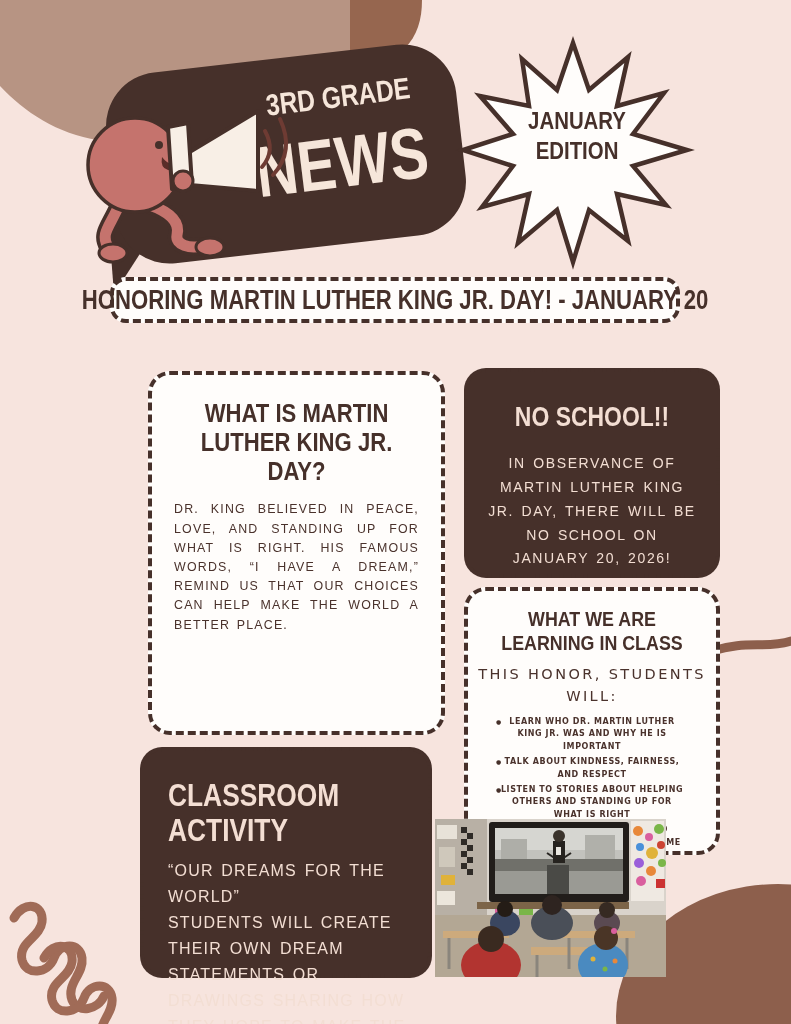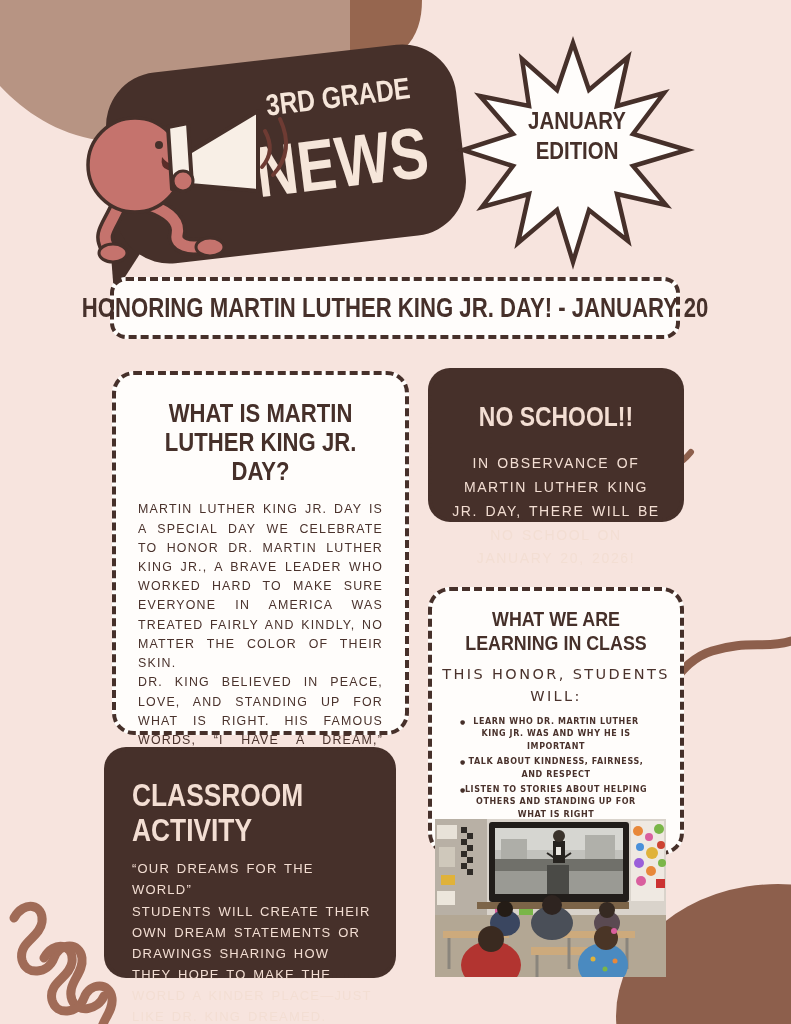--- a/index.html
+++ b/index.html
@@ -32,31 +32,31 @@
   }
   .edition-badge-text{
     left:489px;top:106px;width:176px;
     font-size:24px;font-weight:700;line-height:1.25;
     color:#46302a;text-align:center;
     transform:scaleX(.85);transform-origin:center;
   }
 
   
   .banner{
-    left:110px;top:277px;width:570px;height:62px;
+    left:110px;top:277px;width:570px;height:46px;
     background:#fffdfb;border:4px dashed #46302a;border-radius:16px;
     box-sizing:border-box;display:flex;align-items:center;justify-content:center;
   }
   .banner-text{
     font-size:27px;font-weight:700;white-space:nowrap;color:#46302a;
     transform:scaleX(.82);transform-origin:center;
   }
 
   
-  .card{box-sizing:border-box;border-radius:22px;}
+  .card{box-sizing:border-box;border-radius:22px;margin-left:36px;}
   .card.light{background:#fffdfb;border:4px dashed #46302a;}
   .card.dark{background:#46302a;border:4px dashed #46302a;color:#f3ded3;}
 
   .card-title{
     font-weight:700;text-align:center;color:#46302a;line-height:1.12;
     transform:scaleX(.85);transform-origin:center;
   }
   .card.dark .card-title{color:#f3ded3;}
 
   
@@ -64,21 +64,21 @@
     font-family:Liberation Sans, sans-serif;
     letter-spacing:1.2px;word-spacing:2px;line-height:1.55;
   }
 
   
   .card-what-is{left:112px;top:371px;width:297px;height:364px;padding:24px 22px 10px;}
   .card-what-is .card-title{font-size:26px;margin:0 0 14px;}
   .card-what-is .kid{font-size:12.4px;text-align:justify;color:#4a322c;}
 
   
-  .card-no-school{left:428px;top:368px;width:256px;height:154px;padding:30px 18px 10px;}
+  .card-no-school{left:428px;top:368px;width:256px;height:210px;padding:30px 18px 10px;}
   .card-no-school .card-title{font-size:27px;margin:0 0 20px;}
   .card-no-school .kid{font-size:14px;text-align:center;letter-spacing:1.6px;line-height:1.7;}
 
   
   .card-learning{left:428px;top:587px;width:256px;height:268px;padding:16px 10px 8px;}
   .card-learning .card-title{font-size:21px;margin:0 0 10px;}
   .learning-subtitle{
     font-family:"DejaVu Sans",sans-serif;font-size:14.5px;letter-spacing:2.4px;
     text-align:center;line-height:1.5;margin:0 0 8px;color:#4a322c;
   }
@@ -90,21 +90,21 @@
   }
   .learning-list li::before{
     content:"●";position:absolute;left:12px;top:1px;font-size:6px;color:#46302a;
   }
 
   
   .card-activity{left:104px;top:747px;width:292px;height:231px;padding:28px 20px 10px 24px;}
   .card-activity .card-title{
     text-align:left;font-size:31px;margin:0 0 10px;transform-origin:left center;
   }
-  .card-activity .kid{font-size:13px;letter-spacing:1.2px;line-height:1.62;color:#f3ded3;}
+  .card-activity .kid{font-size:16px;letter-spacing:1.2px;line-height:1.62;color:#f3ded3;}
   .activity-label{margin-top:2px;}
 
   
   .photo-frame{left:435px;top:819px;width:231px;height:158px;overflow:hidden;}
 </style>
 </head>
 <body>
 
 <div class="page">
 
@@ -166,21 +166,20 @@
     <div>JANUARY</div>
     <div>EDITION</div>
   </div>
 
   <div class="abs banner">
     <span class="banner-text">HONORING MARTIN LUTHER KING JR. DAY! - JANUARY 20</span>
   </div>
 
   <div class="abs card light card-what-is">
     <h2 class="card-title">WHAT IS MARTIN LUTHER KING JR. DAY?</h2>
-    <div class="kid">MARTIN LUTHER KING JR. DAY IS A SPECIAL DAY WE CELEBRATE TO HONOR DR. MARTIN LUTHER KING JR., A BRAVE LEADER WHO WORKED HARD TO MAKE SURE EVERYONE IN AMERICA WAS TREATED FAIRLY AND KINDLY, NO MATTER THE COLOR OF THEIR SKIN.</div>
     <div class="kid">DR. KING BELIEVED IN PEACE, LOVE, AND STANDING UP FOR WHAT IS RIGHT. HIS FAMOUS WORDS, “I HAVE A DREAM,” REMIND US THAT OUR CHOICES CAN HELP MAKE THE WORLD A BETTER PLACE.</div>
   </div>
 
   <div class="abs card dark card-no-school">
     <h2 class="card-title">NO SCHOOL!!</h2>
     <div class="kid">IN OBSERVANCE OF MARTIN LUTHER KING JR. DAY, THERE WILL BE NO SCHOOL ON JANUARY 20, 2026!</div>
   </div>
 
   <div class="abs card light card-learning">
     <h2 class="card-title">WHAT WE ARE LEARNING IN CLASS</h2>

